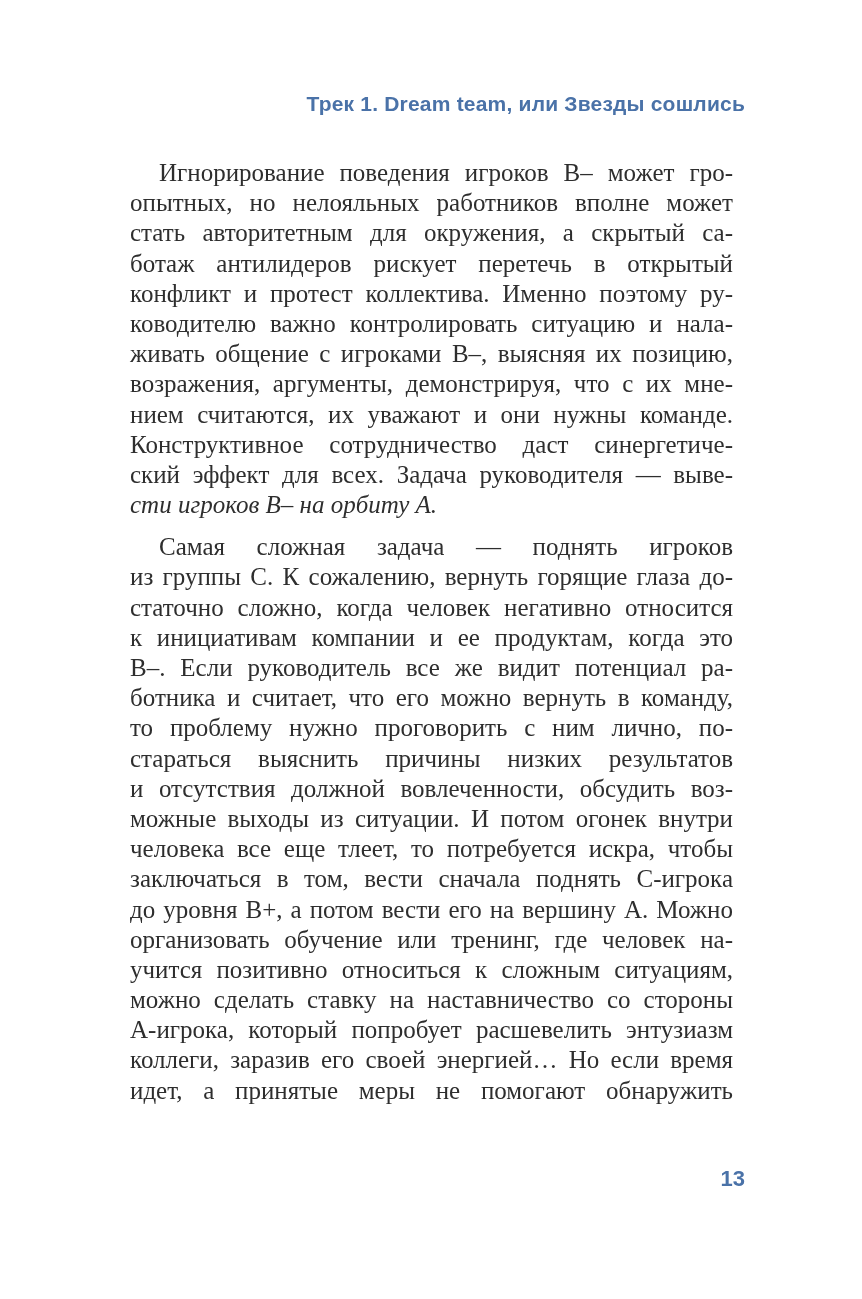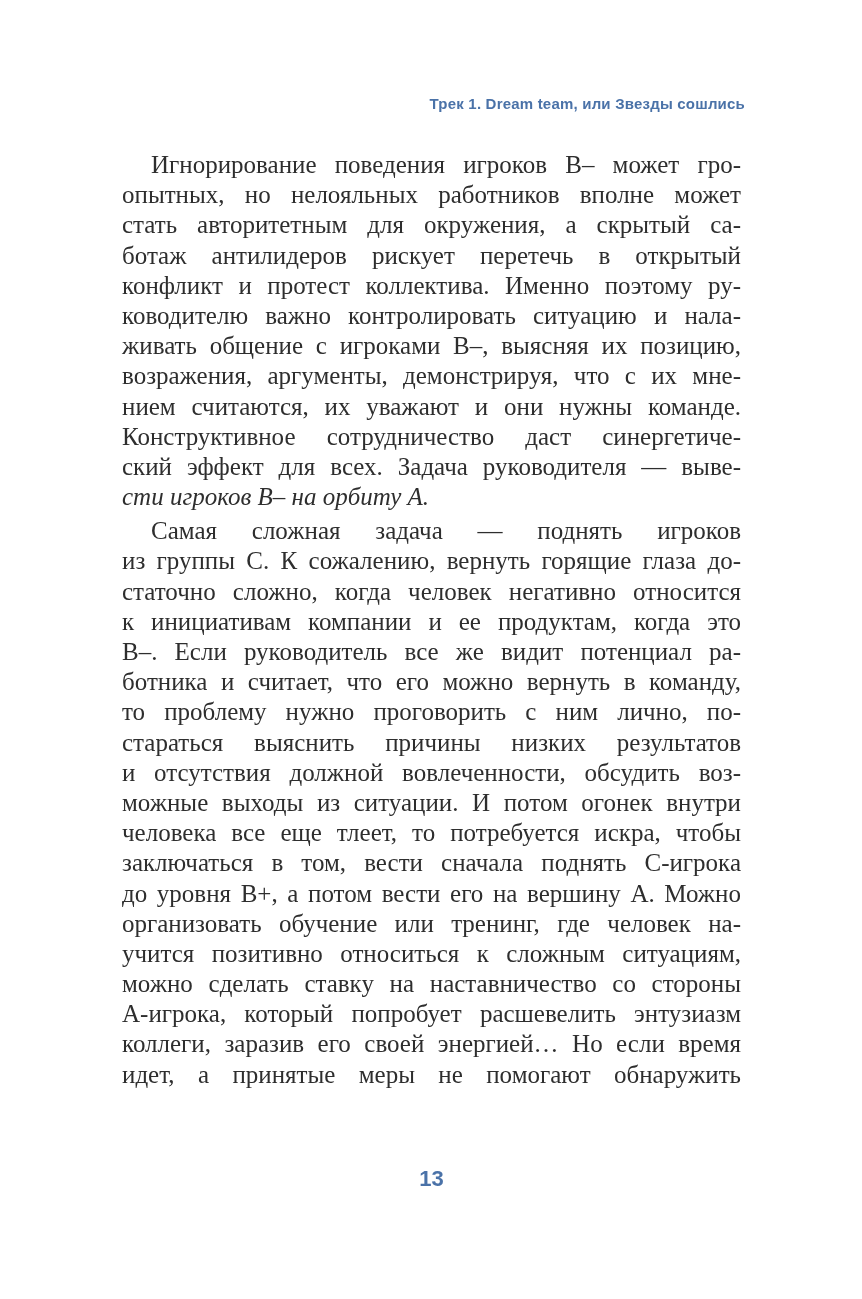--- a/index.html
+++ b/index.html
@@ -12,50 +12,50 @@
     overflow: hidden;
   }
   .running-header {
     position: absolute;
     left: 118px;
     top: 92px;
     width: 627px;
     text-align: right;
     font-family: "Liberation Sans", "DejaVu Sans", sans-serif;
     font-weight: bold;
-    font-size: 15px;
+    font-size: 21px;
     line-height: 24px;
     color: #4a72a8;
     letter-spacing: 0.2px;
   }
   .page-body {
     position: absolute;
     left: 118px;
     top: 146px;
     width: 627px;
     font-size: 25px;
     line-height: 30.2px;
     color: #2e2e2e;
   }
-  .paragraph { margin: 4px; padding: 0; }
+  .paragraph { margin: 12px; padding: 0; }
   .line {
     text-align: justify;
     text-align-last: justify;
     white-space: normal;
     height: 30.2px;
     overflow: visible;
   }
   .line.noj { text-align-last: left; font-style: italic; }
   .line.indent { text-indent: 29px; }
   .page-number {
     position: absolute;
     left: 118px;
     top: 1166px;
     width: 627px;
-    text-align: center;
+    text-align: right;
     font-family: "Liberation Sans", "DejaVu Sans", sans-serif;
     font-weight: bold;
     font-size: 22px;
     color: #4a72a8;
   }
 </style>
 </head>
 <body>
 
 <div class="running-header">Трек 1. Dream team, или Звезды сошлись</div>

